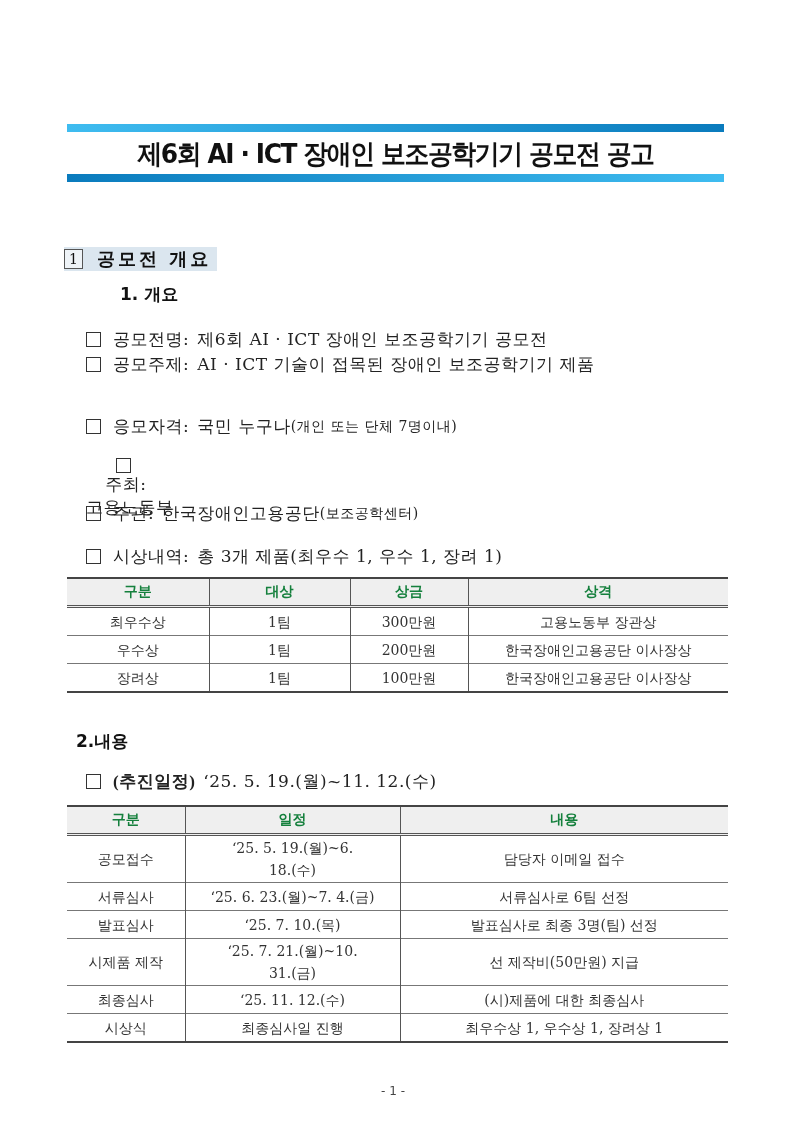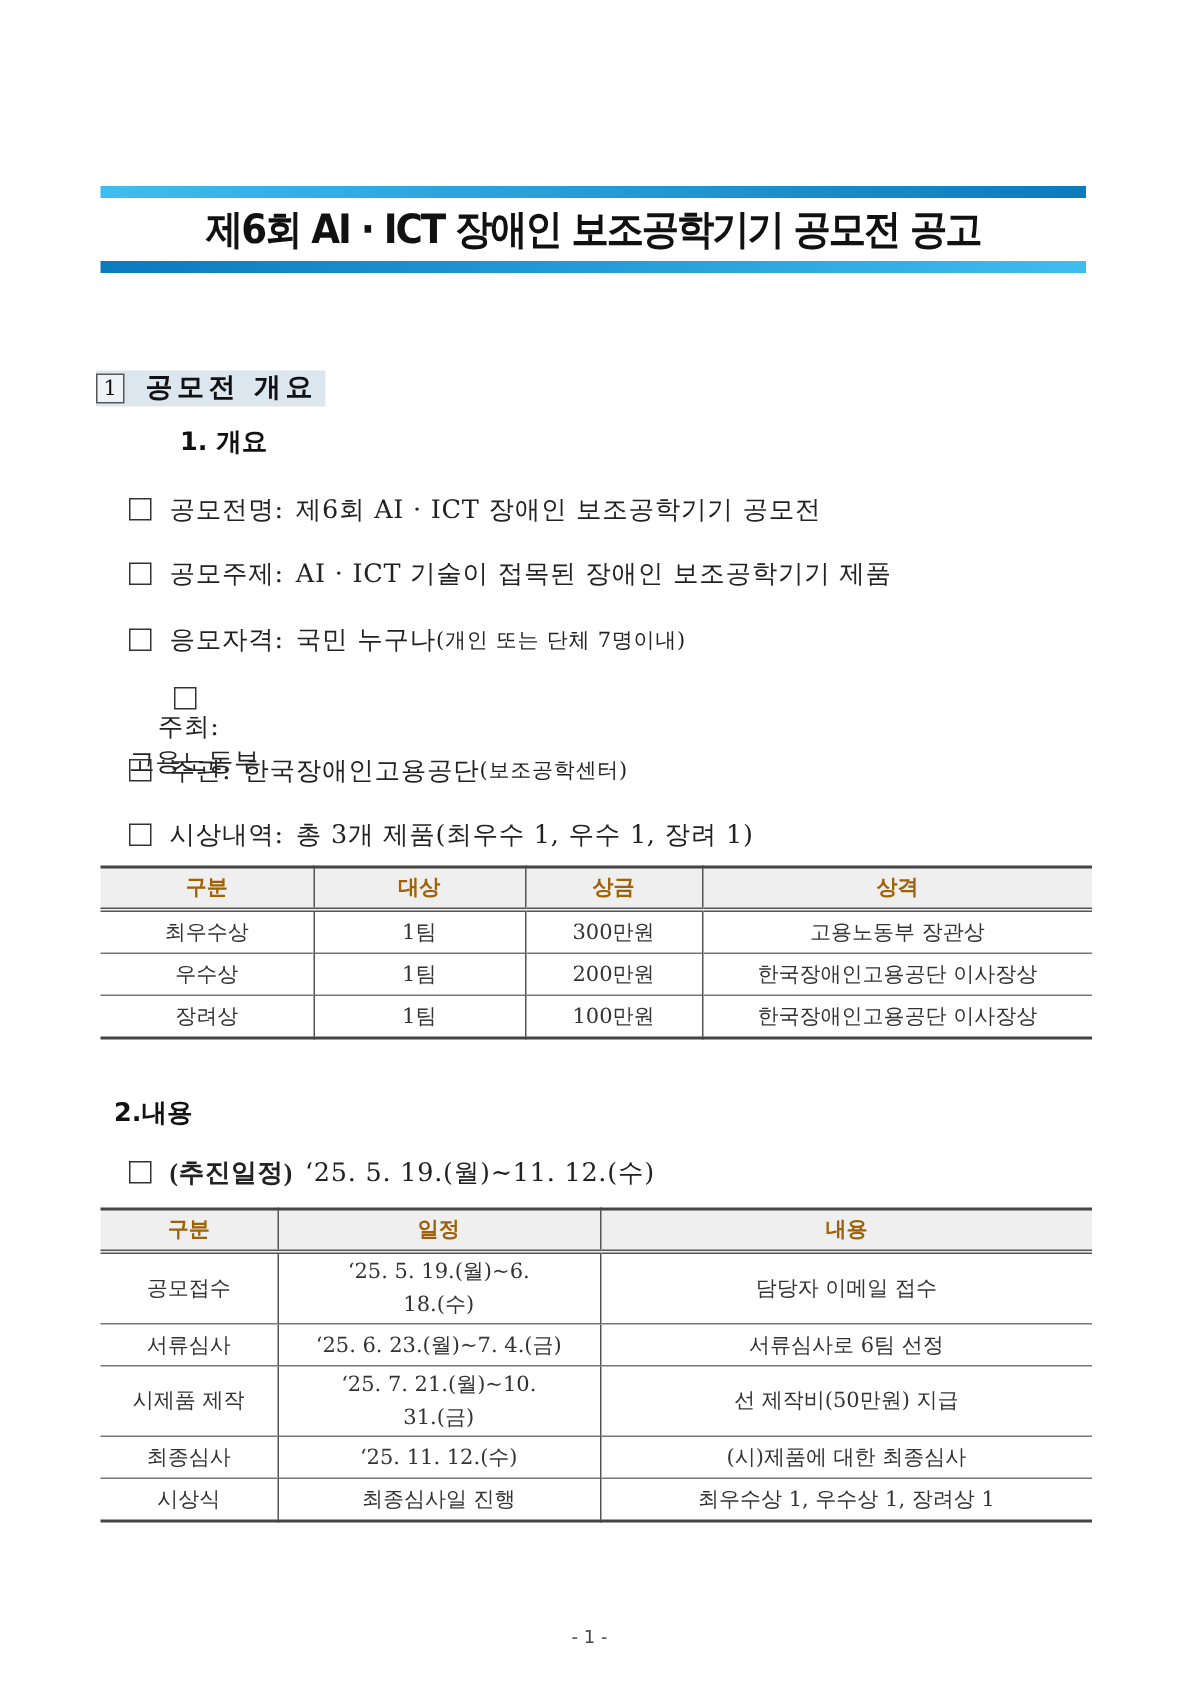--- a/index.html
+++ b/index.html
@@ -18,21 +18,21 @@
     .sh1 { top: 283px; margin-left: 44px; }
     .sh2 { top: 730px; }
 
     .bullet { position: absolute; left: 86px; font-size: 17px; color: #222; display: flex; align-items: center; white-space: nowrap; letter-spacing: 0.5px; }
     .box { display: inline-block; width: 13px; height: 13px; border: 1px solid #333; margin-right: 12px; flex: none; }
     .bullet .key { margin-right: 8px; }
     .bullet .small { font-size: 14px; }
     .bullet .bold { font-family: Liberation Serif, serif; font-weight: bold; margin-right: 8px; }
 
     table { position: absolute; border-collapse: collapse; font-size: 14px; color: #333; }
-    table th { font-family: "DejaVu Sans", sans-serif; font-weight: bold; font-size: 14px; background: #efefef; color: #a16207; border-bottom: 3px double #555; height: 26px; padding: 0; }
+    table th { font-family: "DejaVu Sans", sans-serif; font-weight: bold; font-size: 14px; background: #efefef; color: #15803d; border-bottom: 3px double #555; height: 26px; padding: 0; }
     table td { text-align: center; padding: 0; border-top: 1px solid #777; line-height: 22px; }
     table th, table td { border-left: 1px solid #555; }
     table th:first-child, table td:first-child { border-left: none; }
     table { border-top: 2px solid #444; border-bottom: 2px solid #444; }
 
     .t1 { left: 67px; top: 577px; width: 661px; }
     .t1 td { height: 27px; }
     .t2 { left: 67px; top: 805px; width: 661px; }
     .t2 td { height: 27px; }
     .t2 td.tall { height: 46px; }
@@ -51,21 +51,21 @@
   <span class="section-label">공모전 개요</span>
 </div>
 
 <div class="sub-heading sh1">1. 개요</div>
 
 <div class="bullet" style="top:328px;">
   <span class="box"></span>
   <span class="key">공모전명:</span>
   <span>제6회 AI · ICT 장애인 보조공학기기 공모전</span>
 </div>
-<div class="bullet" style="top:371px;">
+<div class="bullet" style="top:353px;">
   <span class="box"></span>
   <span class="key">공모주제:</span>
   <span>AI · ICT 기술이 접목된 장애인 보조공학기기 제품</span>
 </div>
 <div class="bullet" style="top:415px;">
   <span class="box"></span>
   <span class="key">응모자격:</span>
   <span>국민 누구나</span>
   <span class="small">(개인 또는 단체 7명이내)</span>
 </div>
@@ -145,20 +145,25 @@
     <td class="tall">공모접수</td>
     <td class="tall" style="padding:0 40px;">‘25. 5. 19.(월)~6. 18.(수)</td>
     <td class="tall">담당자 이메일 접수</td>
   </tr>
   <tr>
     <td>서류심사</td>
     <td style="white-space:nowrap;">‘25. 6. 23.(월)~7. 4.(금)</td>
     <td>서류심사로 6팀 선정</td>
   </tr>
   <tr>
+    <td>발표심사</td>
+    <td>‘25. 7. 10.(목)</td>
+    <td>발표심사로 최종 3명(팀) 선정</td>
+  </tr>
+  <tr>
     <td class="tall">시제품 제작</td>
     <td class="tall" style="padding:0 34px;">‘25. 7. 21.(월)~10. 31.(금)</td>
     <td class="tall">선 제작비(50만원) 지급</td>
   </tr>
   <tr>
     <td>최종심사</td>
     <td>‘25. 11. 12.(수)</td>
     <td>(시)제품에 대한 최종심사</td>
   </tr>
   <tr>

